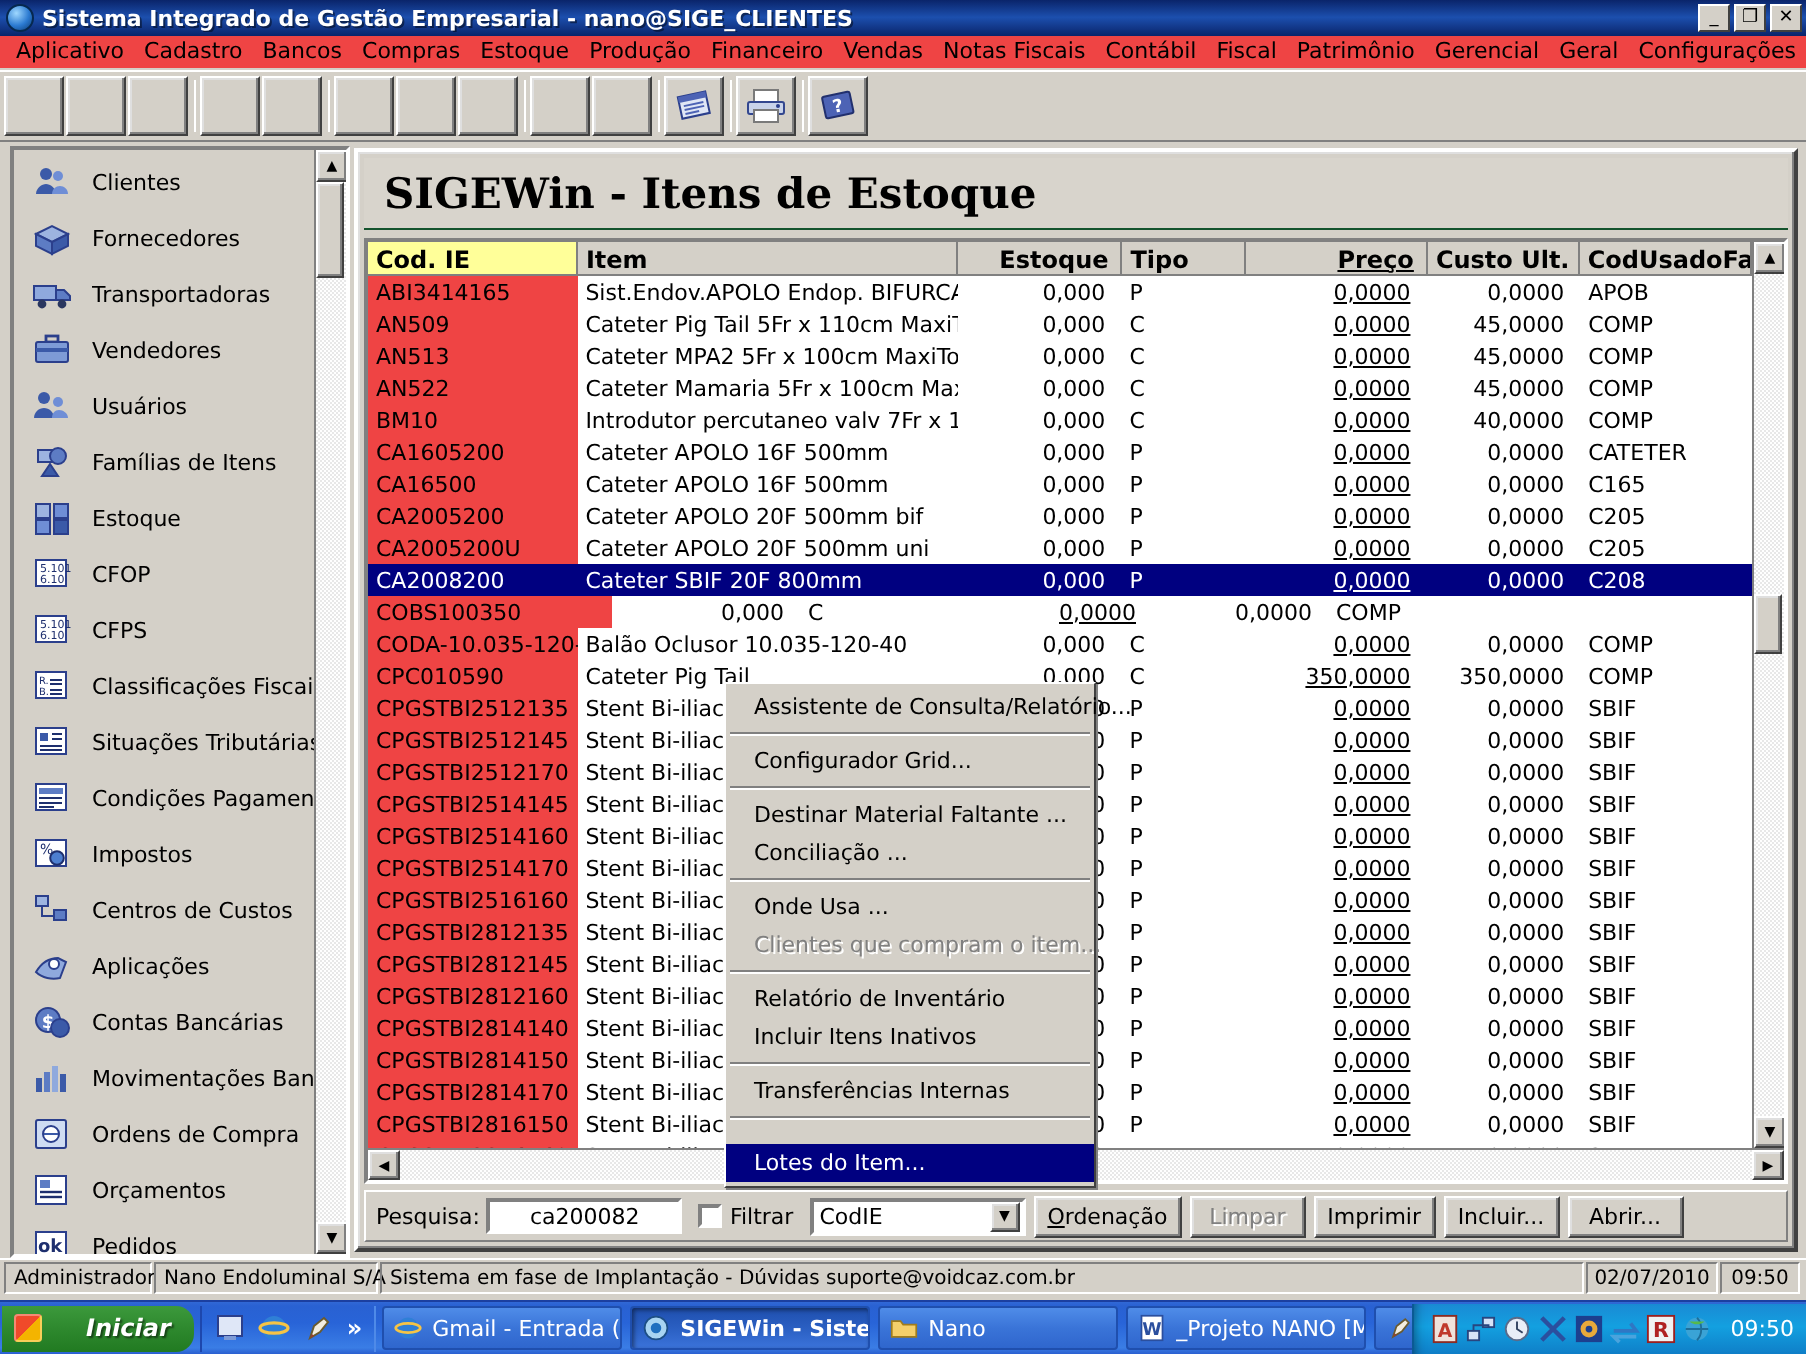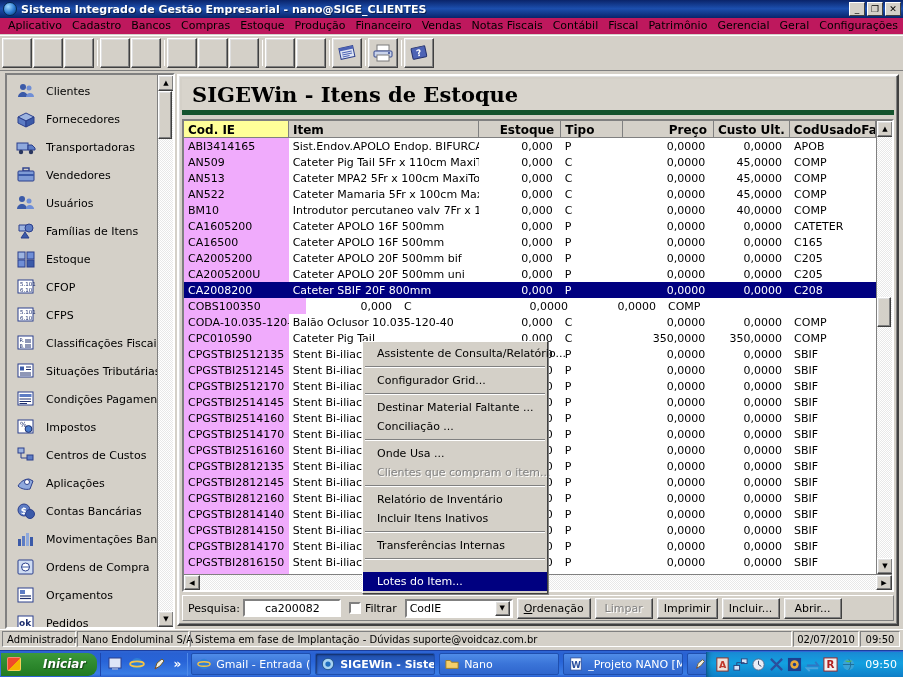--- a/index.html
+++ b/index.html
@@ -44,21 +44,21 @@
     background: #d4d0c8;
     border: 1px solid #ffffff;
     border-right-color: #404040; border-bottom-color: #404040;
     color: #000; font-size: 9px; line-height: 12px;
     text-align: center; font-family: "DejaVu Sans", sans-serif;
   }
 
   
   .menubar {
     height: 17px;
-    background: #be185d;
+    background: #ef4444;
     display: flex; align-items: center;
     padding-left: 3px;
     border-bottom: 1px solid #d4d0c8;
   }
   .menubar .mi {
     padding: 1px 5px 2px 5px;
     font-size: 11px; color: #000;
     white-space: nowrap;
   }
 
@@ -168,21 +168,21 @@
     border-color: #ffffff #404040 #404040 #ffffff;
     box-shadow: inset -1px -1px 0 #808080, inset 1px 1px 0 #dfdfdf;
     padding: 3px;
     display: flex; flex-direction: column;
   }
   .mdi-header {
     height: 36px;
     background: #d8d4cc;
     display: flex; align-items: center;
     padding-left: 10px;
-    border-bottom: 5px solid #14532d;
+    border-bottom: 1px solid #14532d;
     flex: 0 0 auto;
   }
   .mdi-title {
     font-family: "DejaVu Serif", "Liberation Serif", serif;
     font-size: 21px; font-weight: bold; color: #000;
     letter-spacing: 0px;
   }
 
   
   .gridwrap {
@@ -221,30 +221,30 @@
     height: 16px;
     font-size: 11px;
     white-space: nowrap;
   }
   .grow .cell {
     overflow: hidden;
     padding-left: 4px;
     display:flex; align-items:center;
     background: #fff;
   }
-  .grow .cell.key { background: #f0abfc; }
+  .grow .cell.key { background: #ef4444; }
   .grow .cell.r { justify-content: flex-end; padding-right: 8px; }
   .grow.sel .cell, .grow.sel .cell.key { background: #000080; color: #fff; text-align: center; }
 
   
   .c-cod  { width: 122px; }
   .c-item { width: 222px; }
   .c-est  { width: 94px; }
   .c-tipo { width: 72px; }
-  .c-prec { width: 104px; }
+  .c-prec { width: 104px; text-decoration: underline; }
   .c-cust { width: 88px; }
   .c-ccod { width: 100px; }
 
   
   .hscroll {
     height: 16px; display: flex; flex: 0 0 auto;
     background: #d4d0c8;
     border-top: 1px solid #808080;
   }
   .hs-btn {

